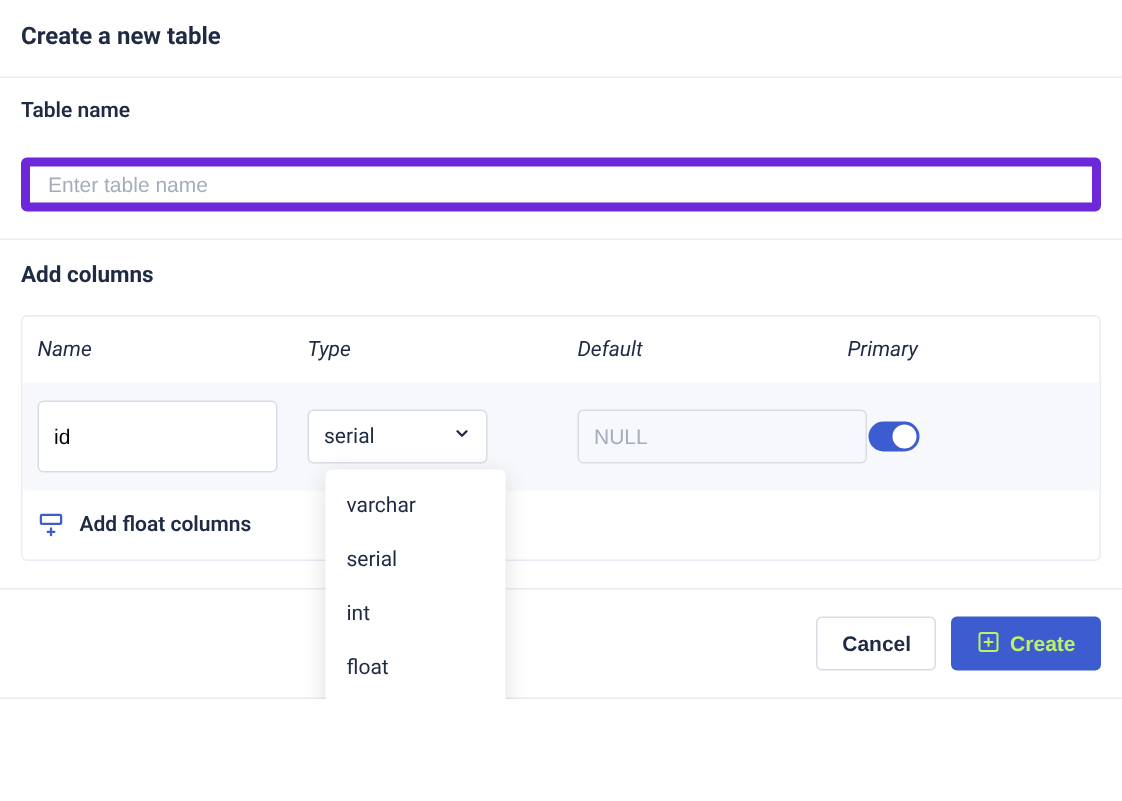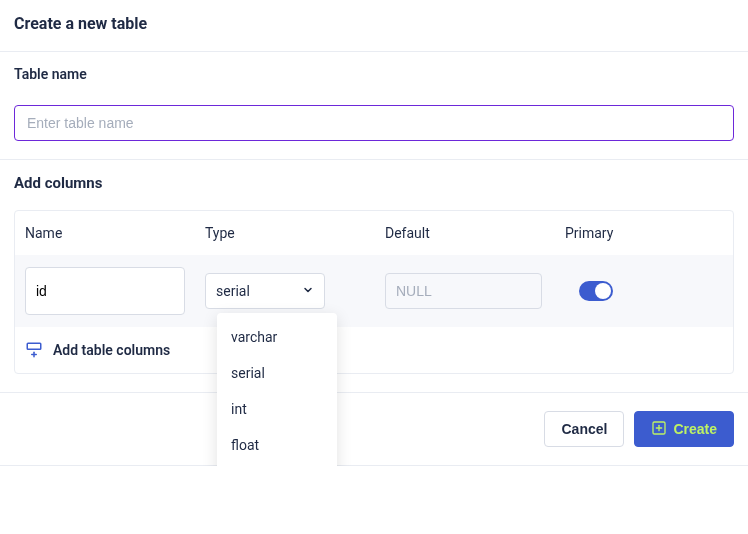--- a/index.html
+++ b/index.html
@@ -25,21 +25,21 @@
 }
 .field-label {
   font-weight: 600;
   color: #1f2a44;
   margin-bottom: 23px;
   font-size: 14px;
 }
 .text-input {
   width: 100%;
   height: 36px;
-  border: 1px solid #6d28d9;
+  border: 6px solid #6d28d9;
   border-radius: 4px;
   padding: 0 12px;
   font-size: 14px;
   color: #1f2a44;
   background: #fff;
 }
 .text-input::placeholder { color: #a5adbb; }
 .section-heading {
   font-size: 15px;
   font-weight: 700;
@@ -52,21 +52,21 @@
   overflow: visible;
 }
 .col-headers {
   display: grid;
   grid-template-columns: 180px 180px 180px 1fr;
   padding: 14px 10px;
   gap: 0;
   font-size: 14px;
   color: #1f2a44;
 }
-.col-headers > div { padding-left: 0; }
+.col-headers > div { padding-left: 0; font-style: italic; }
 .row {
   display: grid;
   grid-template-columns: 180px 180px 180px 1fr;
   align-items: center;
   background: #f7f8fb;
   padding: 12px 10px;
 }
 .cell-input {
   width: 160px;
   height: 48px;
@@ -95,21 +95,21 @@
   position: relative;
 }
 .select-caret {
   position: absolute;
   right: 10px;
   top: 50%;
   transform: translateY(-50%);
   color: #1f2a44;
 }
 .default-input {
-  width: 157px;
+  width: 193px;
   height: 36px;
   border: 1px solid #d8dce5;
   border-radius: 4px;
   padding: 1px 10px;
   font-size: 14px;
   background: #f7f8fb;
   color: #a5adbb;
 }
 .default-input::placeholder { color: #a5adbb; }
 .toggle {
@@ -247,21 +247,21 @@
     </div>
   </div>
   <div class="add-more-row">
     <span class="add-icon">
       <svg width="18" height="18" viewBox="0 0 24 24" fill="none" stroke="currentColor" stroke-width="2" stroke-linecap="round" stroke-linejoin="round">
         <rect x="3" y="3" width="18" height="8" rx="1"></rect>
         <line x1="12" y1="15" x2="12" y2="21"></line>
         <line x1="9" y1="18" x2="15" y2="18"></line>
       </svg>
     </span>
-    <span>Add table columns</span>
+    <span>Add float columns</span>
   </div>
 </div>
 
 <div class="divider" style="margin-top:18px;"></div>
 
 <div class="footer">
   <button class="btn btn-secondary">
     <span>Cancel</span>
   </button>
   <button class="btn btn-primary">

